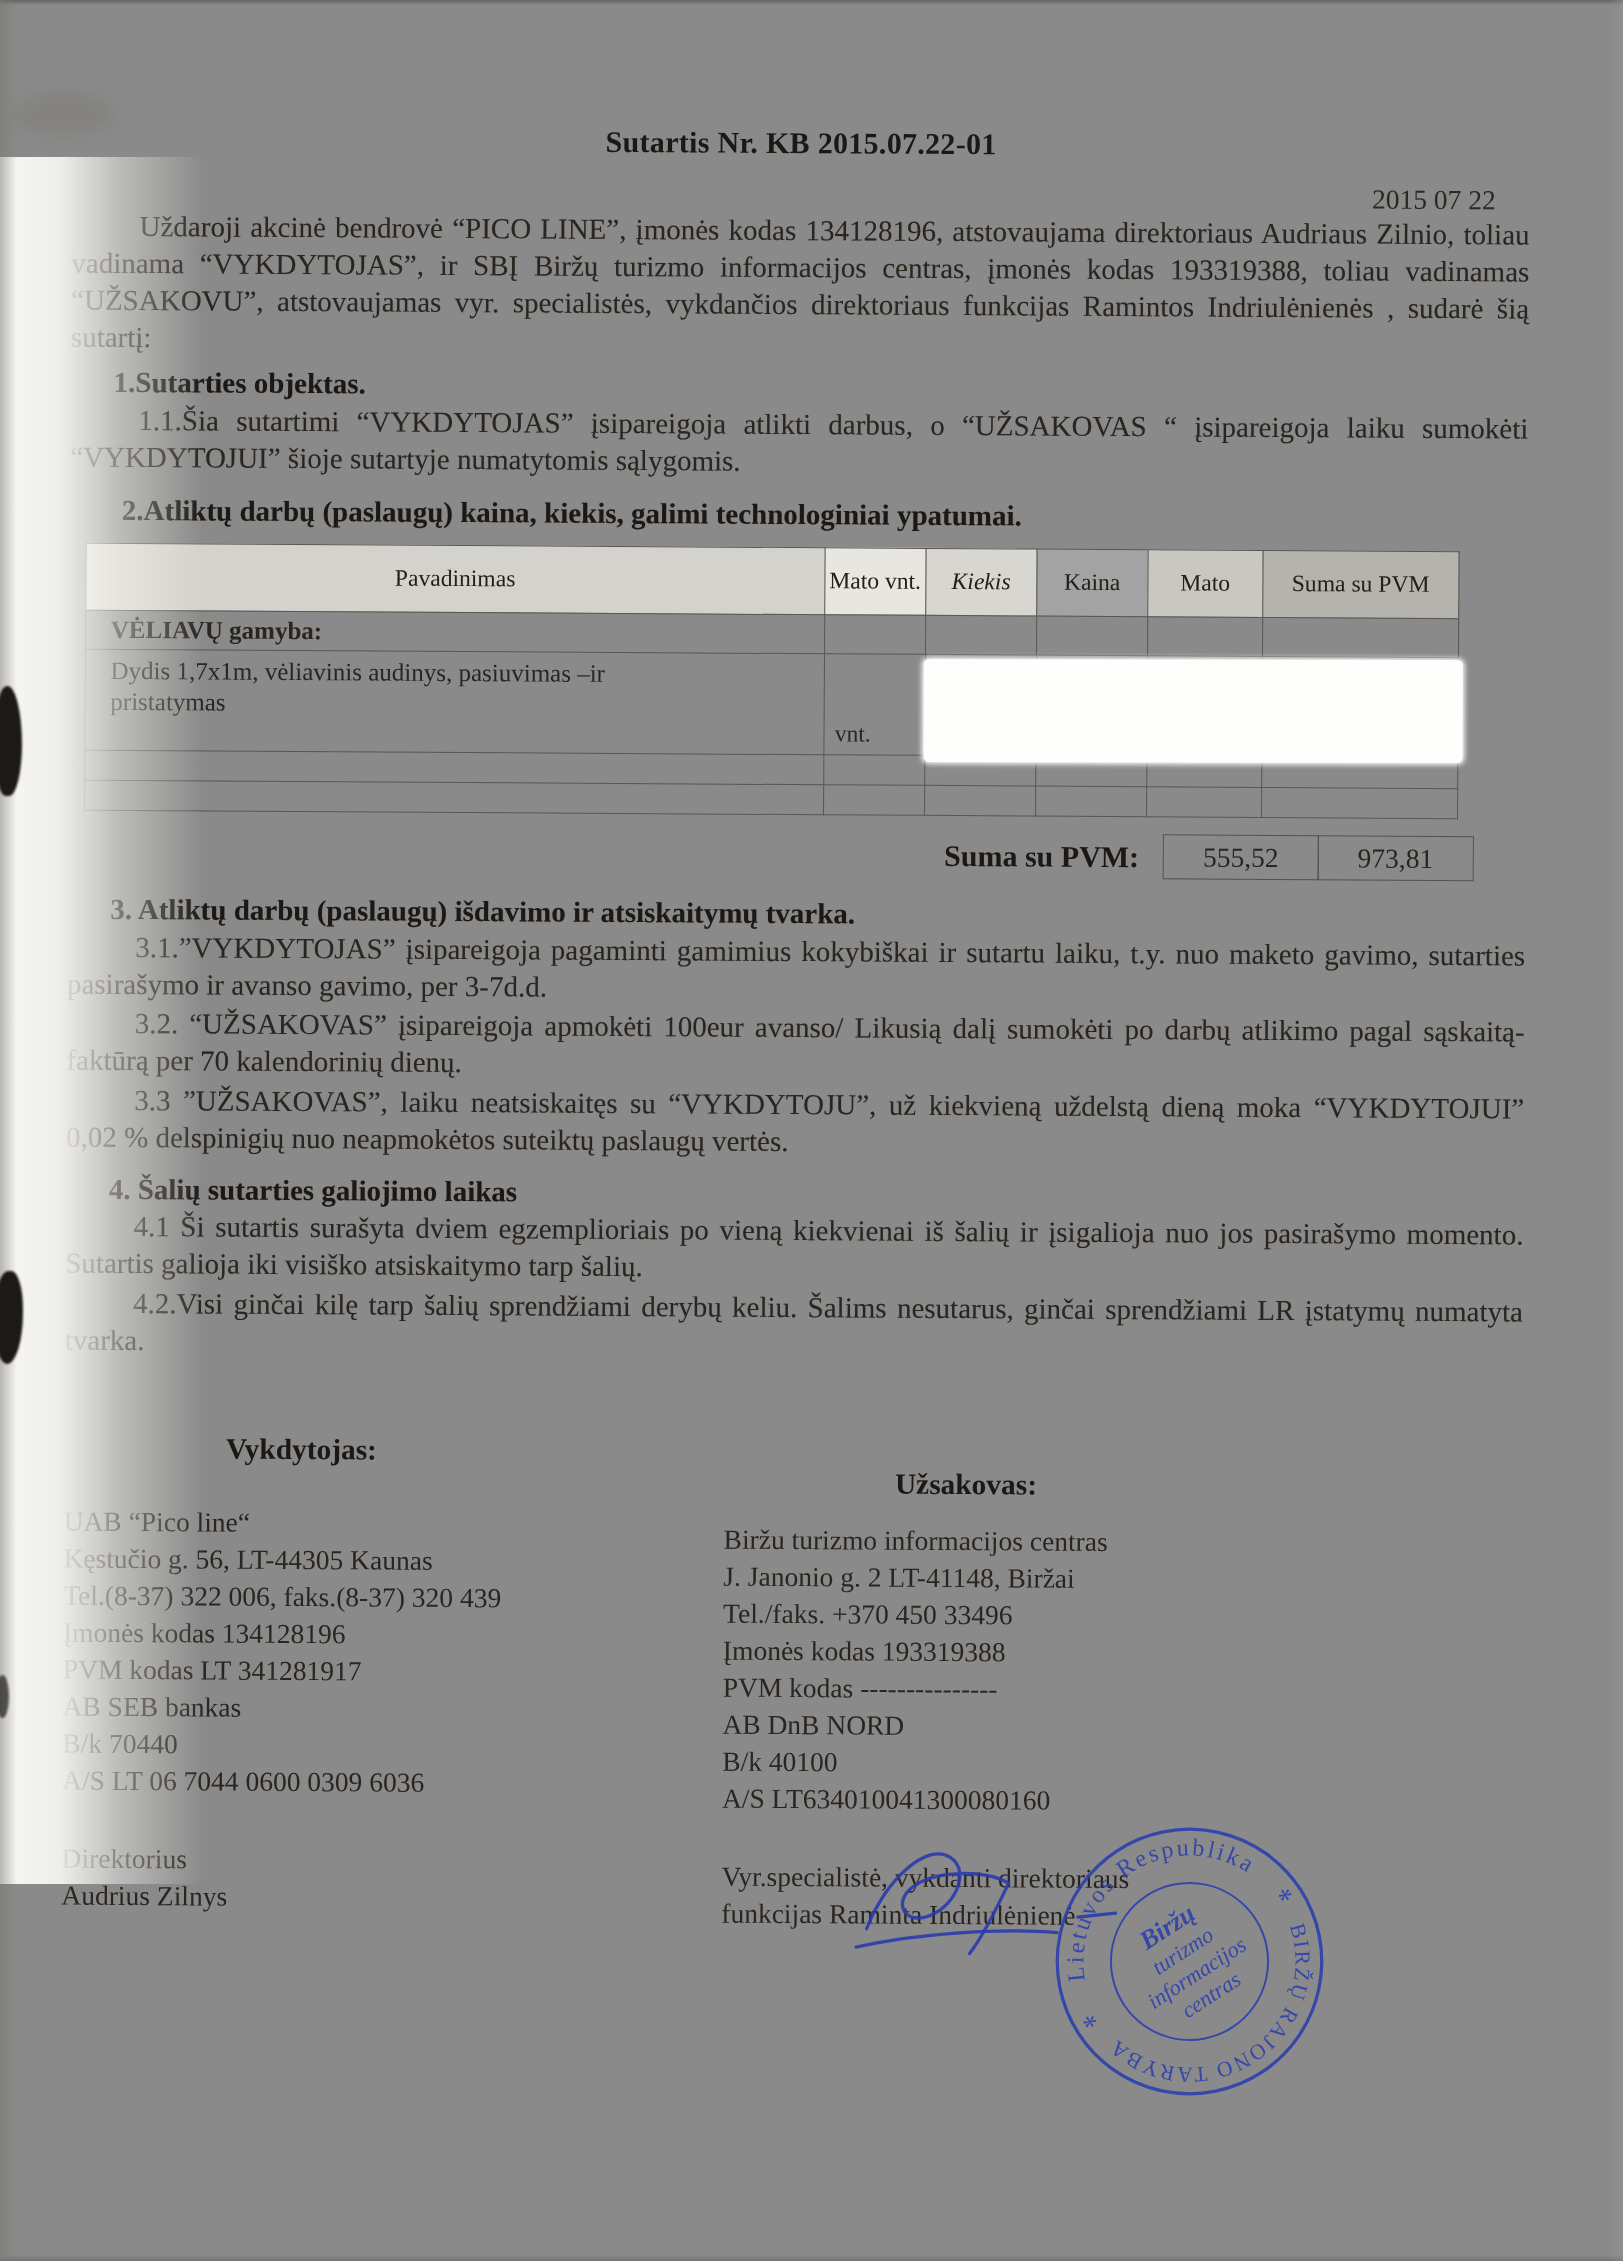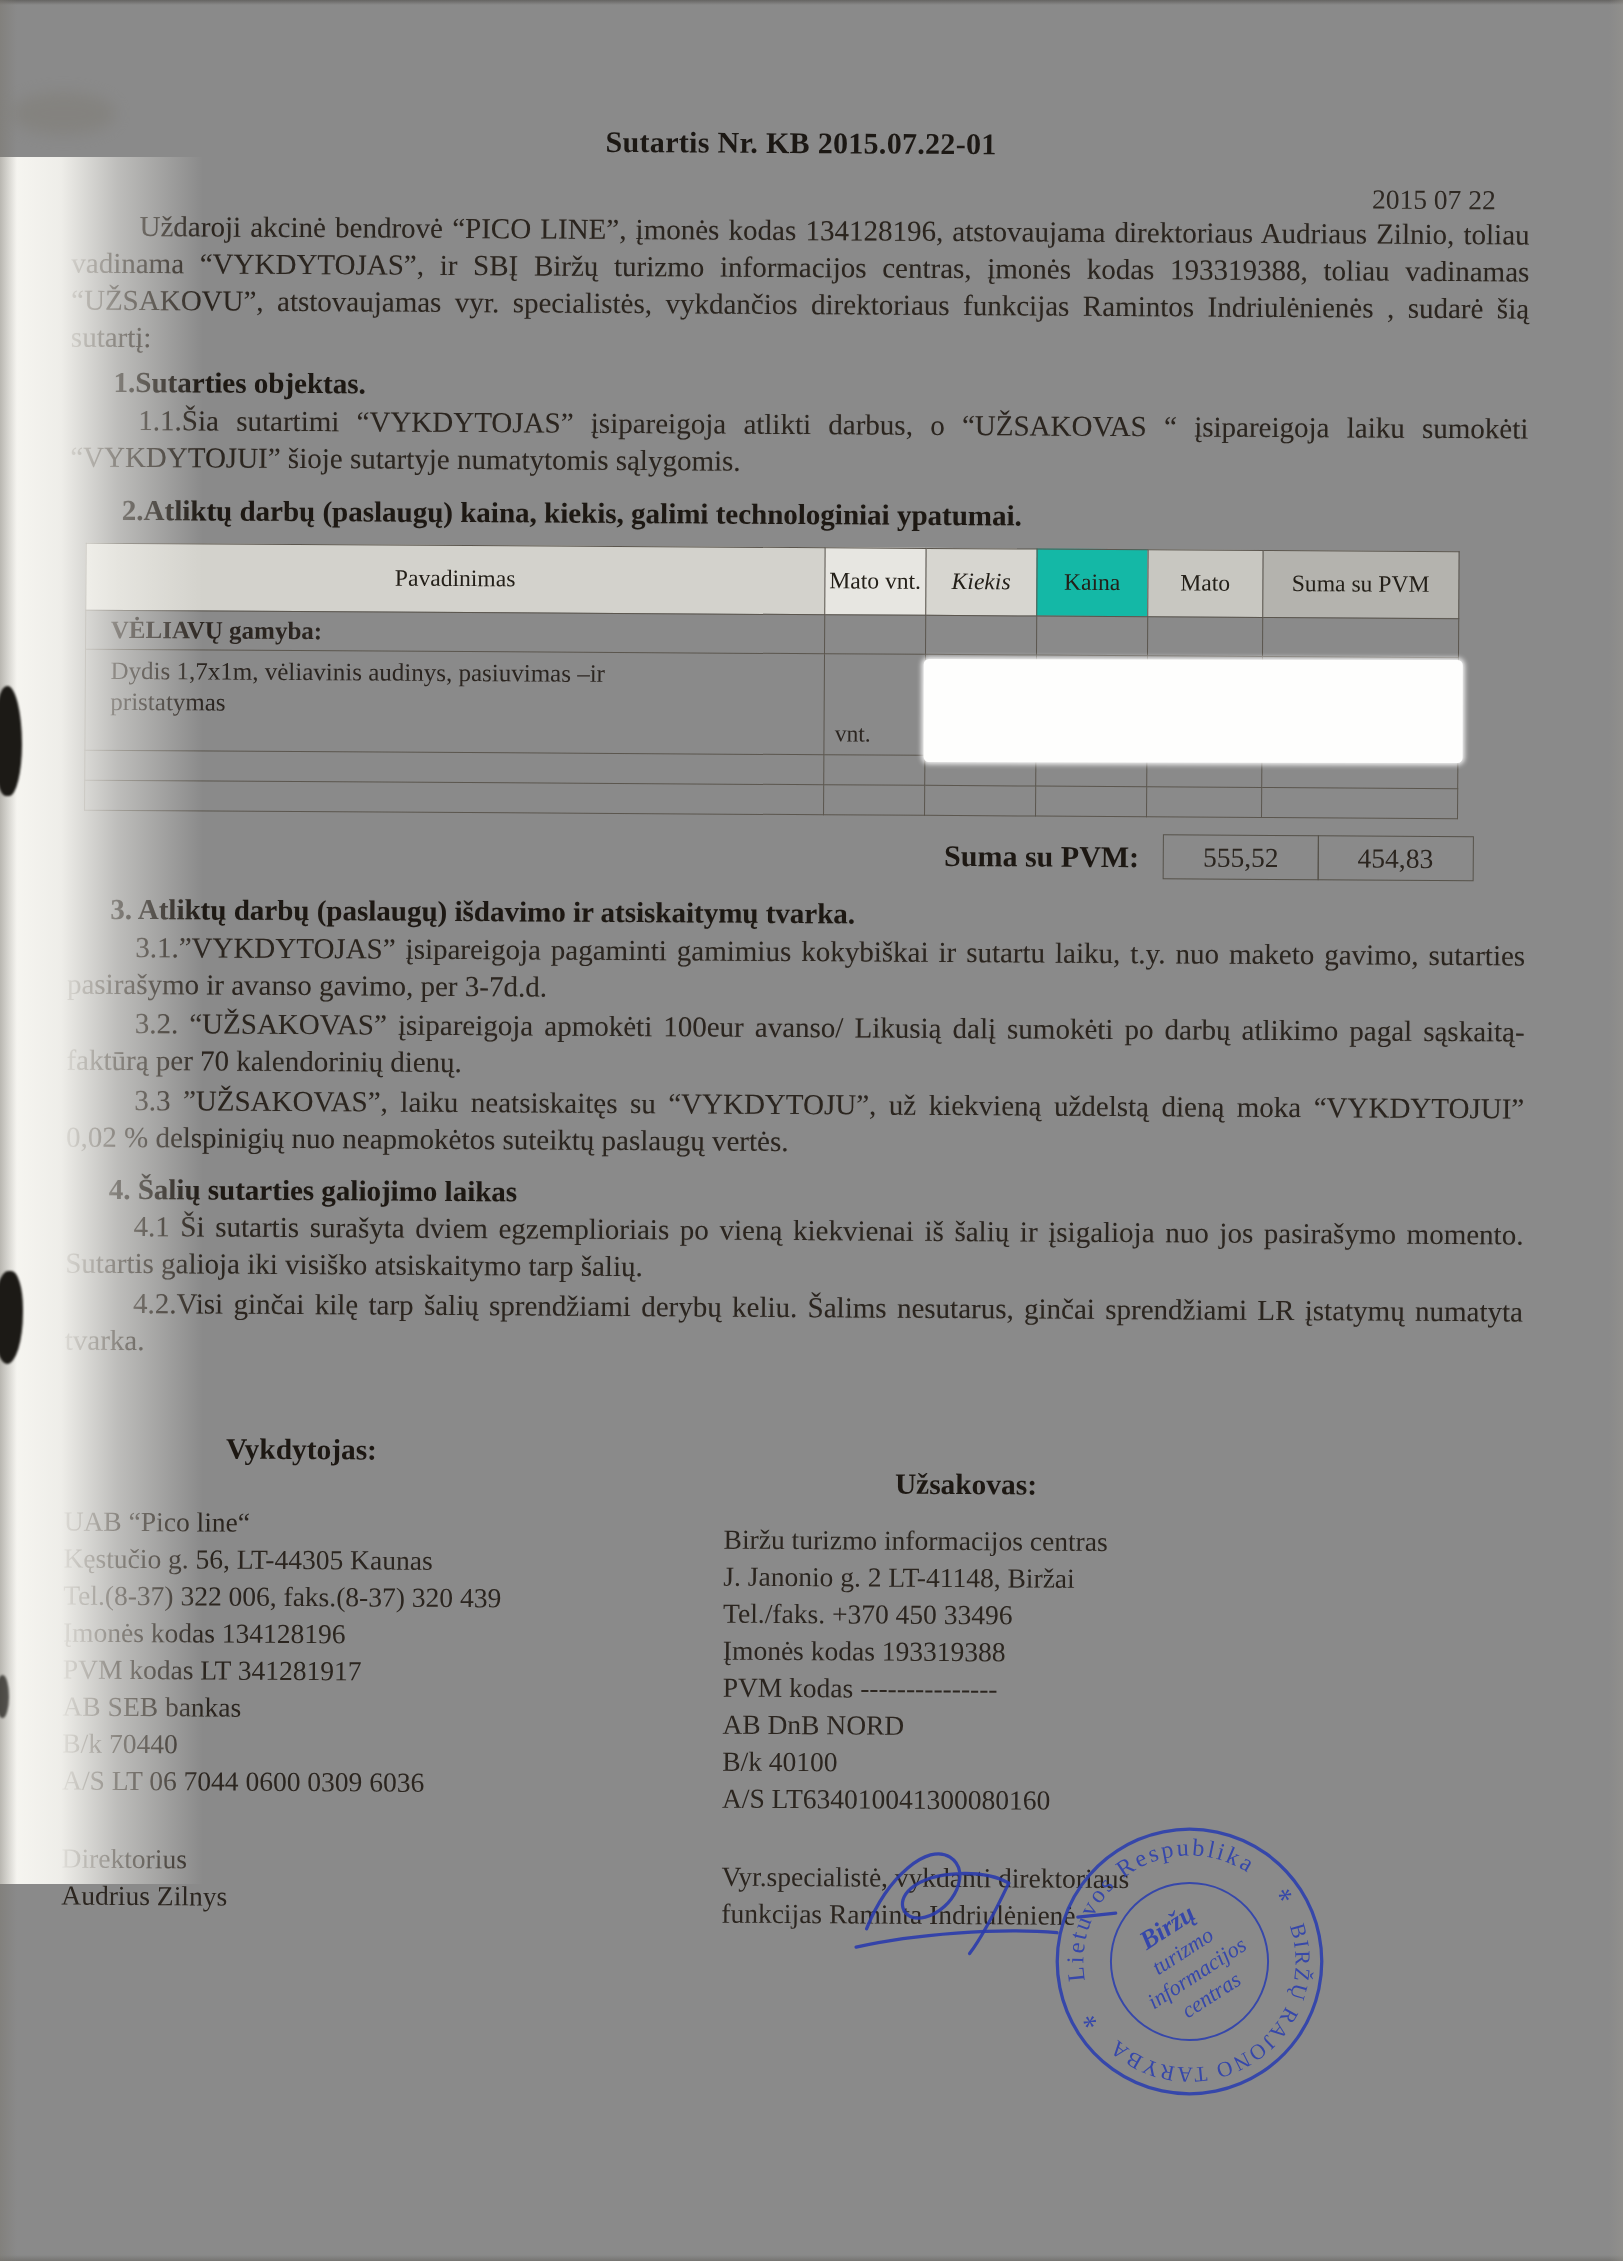--- a/index.html
+++ b/index.html
@@ -42,21 +42,21 @@
   .table-wrap { position:relative; margin:15.7px 0 0 15.7px; width:1374px; }
   .works { border-collapse:collapse; width:1374px; table-layout:fixed; }
   .works th, .works td { border:1.3px solid #5b564e; }
   .works thead th {
     font-size:23.6px; font-weight:normal; height:67px;
     text-align:center; vertical-align:middle; color:#242019; padding:1.3px 3.9px;
   }
   .th-name { background:#d3d2cc; }
   .th-unit { background:#e7e6e1;font-family:Liberation Serif, serif; }
   .th-qty  { background:#d7d6d0;font-style:italic; }
-  .th-price{ background:#14b8a6;margin-top:47px; }
+  .th-price{ background:#a3a3a3;margin-top:47px; }
   .th-sum  { background:#c8c7c1; }
   .th-vat  { background:#b4b3ae; font-weight:bold; }
 
   .row-group td { height:39px; vertical-align:middle; }
   .cell-group { font-weight:bold; font-size:25px; padding-left:25px; }
   .row-item td { height:101px; }
   .cell-name { font-size:25px; line-height:31px; padding:5.2px 167px 5.2px 25px; vertical-align:top; text-align:left; }
   .cell-unit { font-size:23.6px; vertical-align:bottom; padding:0 0 6.5px 10.5px; text-align:left; }
   .row-empty td { height:30px; }
 
@@ -187,21 +187,21 @@
               <td></td>
           </tr>
         </tbody>
       </table>
       <div class="whiteout"></div>
     </div>
 
     <div class="total-row">
       <span class="total-label">Suma su PVM:</span>
       <span class="total-box">555,52</span>
-      <span class="total-box">454,83</span>
+      <span class="total-box">973,81</span>
     </div>
 
     <h2 class="h h3m">3. Atliktų darbų (paslaugų) išdavimo ir atsiskaitymų tvarka.</h2>
     <p class="para pm">3.1.”VYKDYTOJAS” įsipareigoja pagaminti gamimius kokybiškai ir sutartu laiku, t.y. nuo maketo gavimo, sutarties pasirašymo ir avanso gavimo, per 3-7d.d.</p>
     <p class="para pm">3.2. “UŽSAKOVAS” įsipareigoja apmokėti 100eur avanso/ Likusią dalį sumokėti po darbų atlikimo pagal sąskaitą-faktūrą per 70 kalendorinių dienų.</p>
     <p class="para pm">3.3 ”UŽSAKOVAS”, laiku neatsiskaitęs su “VYKDYTOJU”, už kiekvieną uždelstą dieną moka “VYKDYTOJUI” 0,02 % delspinigių nuo neapmokėtos suteiktų paslaugų vertės.</p>
 
     <h2 class="h h4m">4. Šalių sutarties galiojimo laikas</h2>
     <p class="para pm">4.1 Ši sutartis surašyta dviem egzemplioriais po vieną kiekvienai iš šalių ir įsigalioja nuo jos pasirašymo momento. Sutartis galioja iki visiško atsiskaitymo tarp šalių.</p>
     <p class="para pm">4.2.Visi ginčai kilę tarp šalių sprendžiami derybų keliu. Šalims nesutarus, ginčai sprendžiami LR įstatymų numatyta tvarka.</p>

